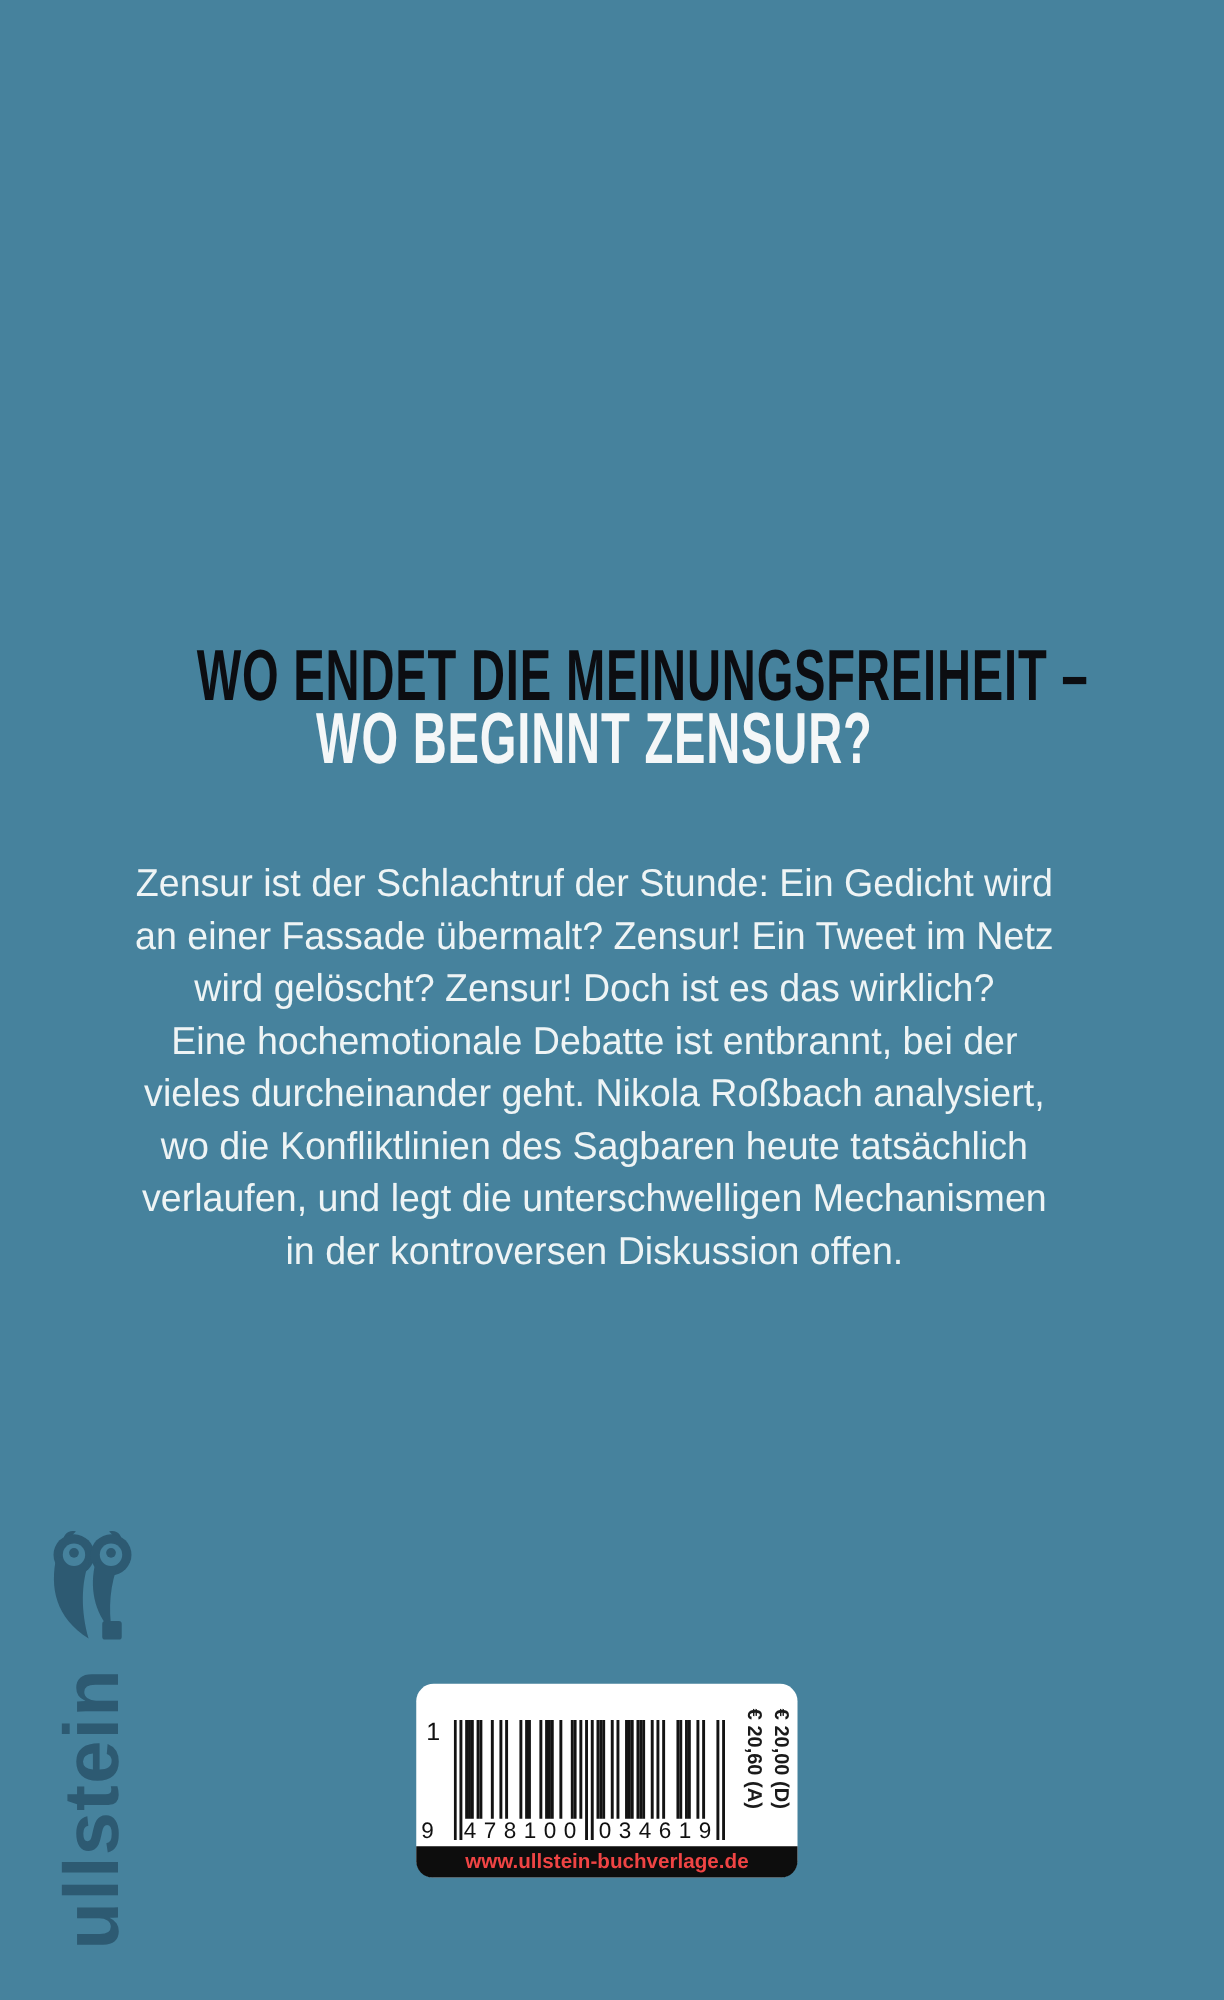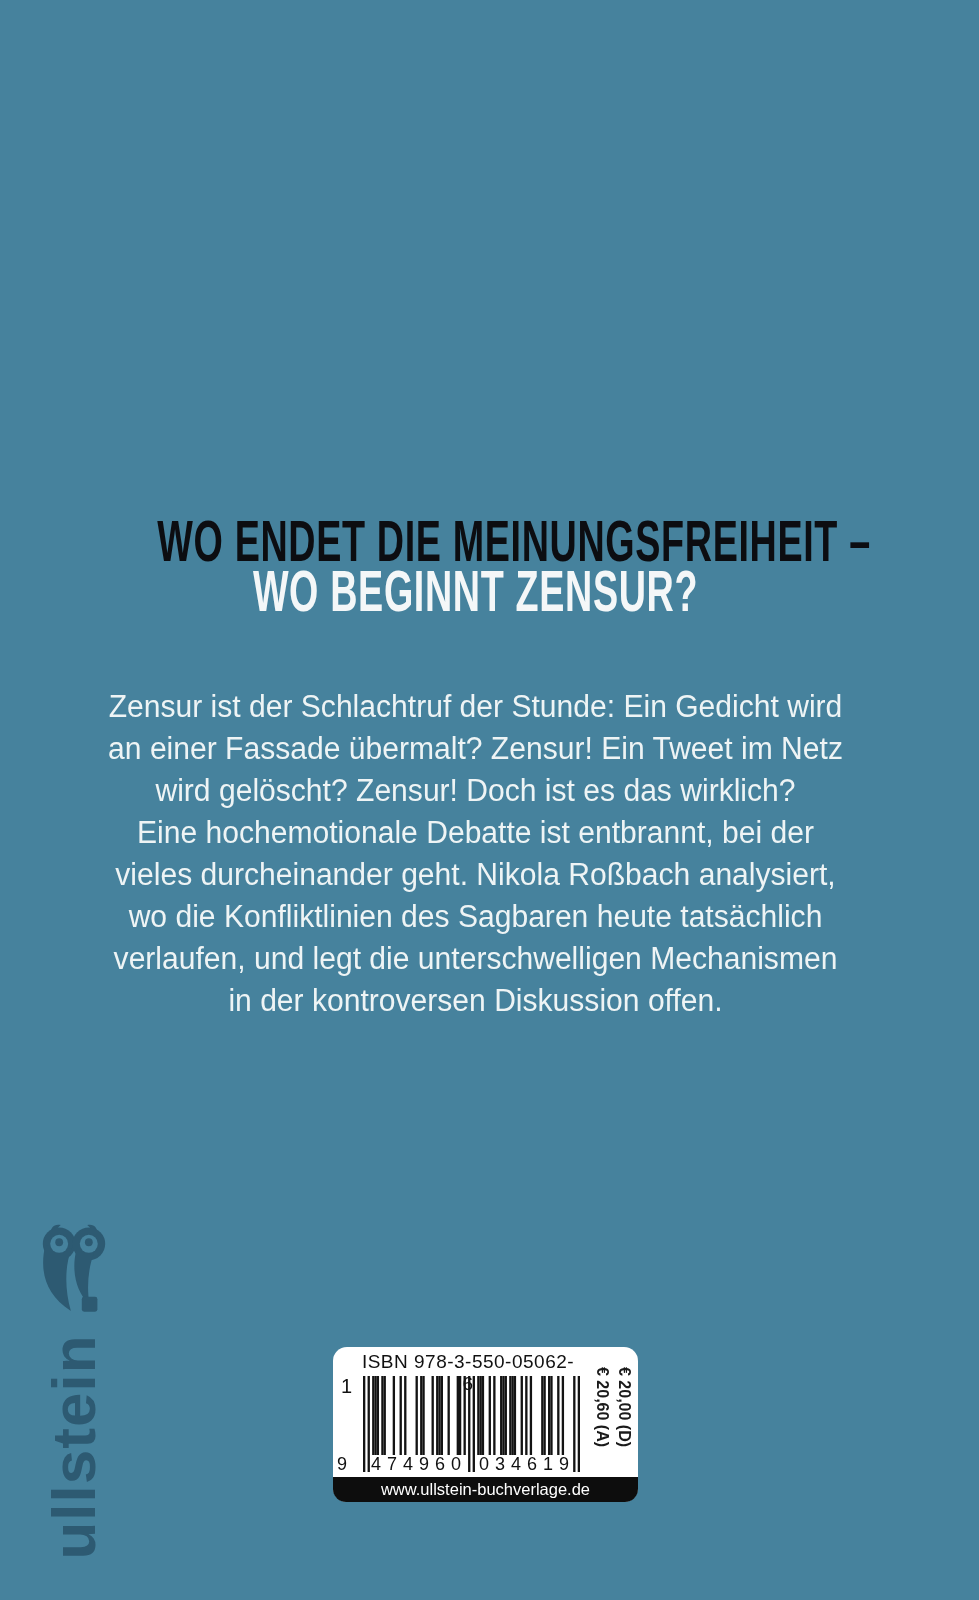--- a/index.html
+++ b/index.html
@@ -86,22 +86,22 @@
     width: 102px; height: 44px;
     transform: rotate(90deg);
     font-size: 16px; font-weight: bold; line-height: 22px;
     color: #1a1a1a; white-space: nowrap; text-align: left;
   }
   .strip {
     position: absolute; left: 0; bottom: 0;
     width: 100%; height: 25px;
     background: #0d0d0d;
     border-radius: 0 0 13px 13px;
-    color: #ffffff;
-    font-weight: normal;
+    color: #ef4444;
+    font-weight: bold;
     font-size: 16.5px;
     line-height: 25px;
     text-align: center;
   }
 </style>
 </head>
 <body>
 
 <div class="page">
 
@@ -136,21 +136,20 @@
       <circle cx="69" cy="28" r="11.5" fill="#46829d"></circle>
       <circle cx="31" cy="26" r="5" fill="#2d5a72"></circle>
       <circle cx="69" cy="26" r="5" fill="#2d5a72"></circle>
     </svg>
     <div class="wordmark-wrap">
       <div class="wordmark">ullstein</div>
     </div>
   </div>
 
   <div class="label">
-    <div class="isbn">ISBN 978-3-550-05062-6</div>
     <div class="lead-digit">1</div>
     <svg class="ean-svg" width="217" height="96" viewBox="0 0 95 96" preserveAspectRatio="none" xmlns="http://www.w3.org/2000/svg">
         <rect x="0" y="0" width="1.02" height="96" fill="#131313"></rect>
         <rect x="2" y="0" width="1.02" height="96" fill="#131313"></rect>
         <rect x="4" y="0" width="1.02" height="79" fill="#131313"></rect>
         <rect x="5" y="0" width="1.02" height="79" fill="#131313"></rect>
         <rect x="6" y="0" width="1.02" height="79" fill="#131313"></rect>
         <rect x="8" y="0" width="1.02" height="79" fill="#131313"></rect>
         <rect x="9" y="0" width="1.02" height="79" fill="#131313"></rect>
         <rect x="13" y="0" width="1.02" height="79" fill="#131313"></rect>
@@ -186,21 +185,21 @@
         <rect x="78" y="0" width="1.02" height="79" fill="#131313"></rect>
         <rect x="79" y="0" width="1.02" height="79" fill="#131313"></rect>
         <rect x="81" y="0" width="1.02" height="79" fill="#131313"></rect>
         <rect x="82" y="0" width="1.02" height="79" fill="#131313"></rect>
         <rect x="85" y="0" width="1.02" height="79" fill="#131313"></rect>
         <rect x="87" y="0" width="1.02" height="79" fill="#131313"></rect>
         <rect x="92" y="0" width="1.02" height="96" fill="#131313"></rect>
         <rect x="94" y="0" width="1.02" height="96" fill="#131313"></rect>
       </svg>
     <div class="ean-d9">9</div>
-    <div class="ean-g1">474960</div>
+    <div class="ean-g1">478100</div>
     <div class="ean-g2">034619</div>
     <div class="prices-wrap">
       <div class="prices">
         <div>€ 20,00 (D)</div>
         <div>€ 20,60 (A)</div>
       </div>
     </div>
     <div class="strip">www.ullstein-buchverlage.de</div>
   </div>
 

